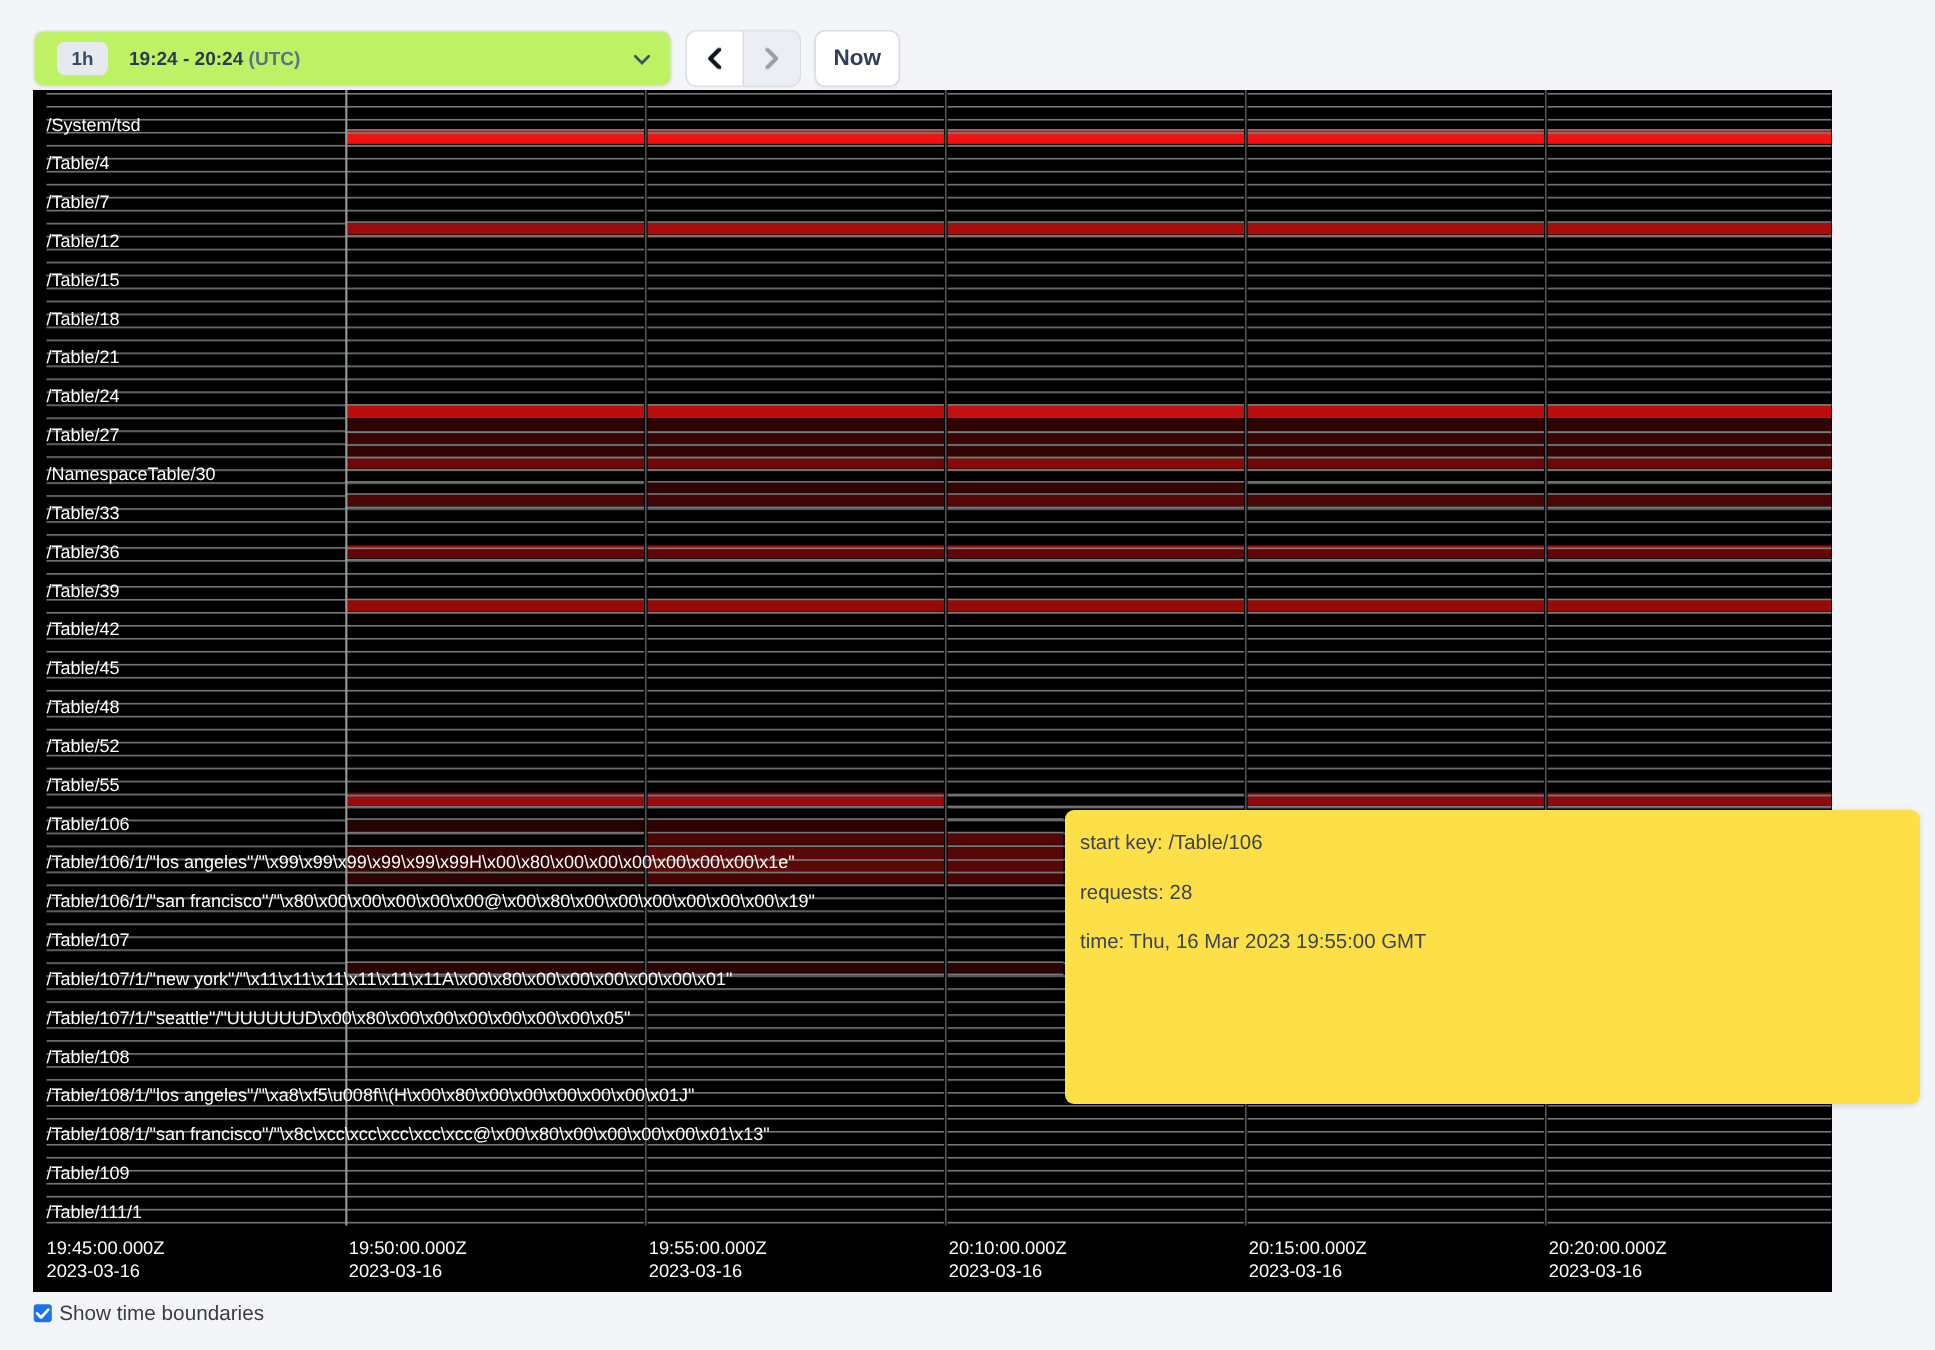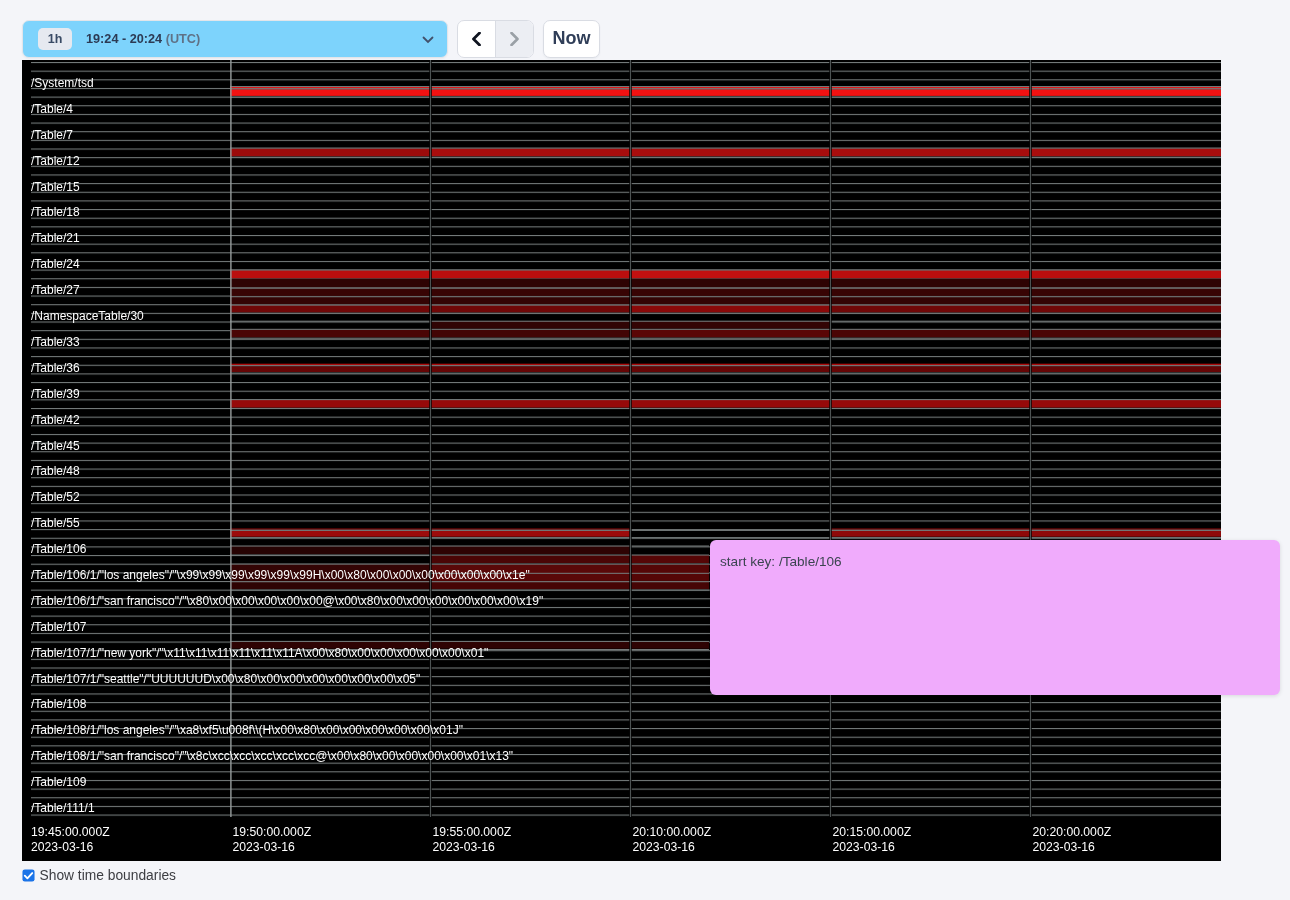--- a/index.html
+++ b/index.html
@@ -1,34 +1,34 @@
 <!DOCTYPE html>
 <html><head><meta charset="utf-8"><style>
 html,body{margin:0;padding:0;width:1290px;height:900px;background:#f4f5f9;
 font-family:"Liberation Sans",sans-serif;overflow:hidden}
 .abs{position:absolute;transform:translateZ(0)}
-.rangebox{left:22px;top:19.5px;width:426px;height:38px;background:#7dd3fc;
+.rangebox{left:22px;top:19.5px;width:426px;height:38px;background:#bef264;
 border:1px solid #e2e5ea;border-radius:7px;box-sizing:border-box;
 box-shadow:0 1px 2px rgba(40,50,70,.05);display:flex;align-items:center}
 .badge{opacity:.999;margin-left:15px;background:#e6e9f0;border-radius:5px;height:22px;
 min-width:34px;display:flex;align-items:center;justify-content:center;
 font-size:12.5px;font-weight:bold;color:#394a64}
 .rtext{margin-left:14px;font-size:12.7px;font-weight:bold;color:#2c3a54}
 .rtext span{font-weight:bold;color:#5f7186}
 .chev{position:absolute;right:13px;top:15px}
 .btngroup{left:456.5px;top:19.5px;width:77.5px;height:38px;background:#fff;
 border:1px solid #d9dce3;border-radius:7px;box-sizing:border-box;display:flex;
 overflow:hidden}
 .btngroup .b{width:50%;display:flex;align-items:center;justify-content:center}
 .btngroup .b2{background:#eceef3;border-left:1px solid #d9dce3}
 .nowbtn{left:543px;top:19.5px;width:57px;height:38px;background:#fff;
 border:1px solid #d9dce3;border-radius:7px;box-sizing:border-box;display:flex;
-align-items:center;justify-content:center;font-size:18px;font-weight:bold;
+align-items:center;justify-content:center;font-size:15px;font-weight:bold;
 color:#303e58;box-shadow:0 1px 2px rgba(40,50,70,.05)}
-.tooltip{left:709.5px;top:540px;width:570.5px;height:155px;background:#f0abfc;
+.tooltip{left:709.5px;top:540px;width:570.5px;height:196px;background:#fde047;
 border-radius:6px;box-sizing:border-box;padding:1px 0 0 10.5px;
 box-shadow:0 1px 4px rgba(0,0,0,.12);overflow:hidden}
 .tooltip p{opacity:.999;margin:13.5px 0 0 0;font-size:13.6px;color:#3b4450;line-height:19.5px;
 white-space:nowrap}
 .cbrow{left:21.5px;top:868.3px;display:flex;align-items:center}
 .cbrow .txt{opacity:.999;margin-left:5px;font-size:13.8px;color:#3c3d42}
 </style></head>
 <body>
 <div class="abs rangebox">
  <div class="badge">1h</div>
@@ -171,19 +171,21 @@
 <text x="610.5" y="772.0" dominant-baseline="central">20:10:00.000Z</text>
 <text x="610.5" y="787.0" dominant-baseline="central">2023-03-16</text>
 <text x="810.5" y="772.0" dominant-baseline="central">20:15:00.000Z</text>
 <text x="810.5" y="787.0" dominant-baseline="central">2023-03-16</text>
 <text x="1010.5" y="772.0" dominant-baseline="central">20:20:00.000Z</text>
 <text x="1010.5" y="787.0" dominant-baseline="central">2023-03-16</text>
 </g>
 </svg>
 <div class="abs tooltip">
  <p style="margin-top:11px">start key: /Table/106</p>
+ <p>requests: 28</p>
+ <p>time: Thu, 16 Mar 2023 19:55:00 GMT</p>
 </div>
 <div class="abs cbrow">
  <svg width="13" height="13" viewBox="0 0 14 14">
       <rect x="0.5" y="0.5" width="13" height="13" rx="2.5" fill="#1a73e8"></rect>
       <path d="M3 7.2 L5.8 10 L11 4.4" fill="none" stroke="#fff" stroke-width="2" stroke-linecap="round" stroke-linejoin="round"></path>
     </svg>
  <div class="txt">Show time boundaries</div>
 </div>
 </body></html>

